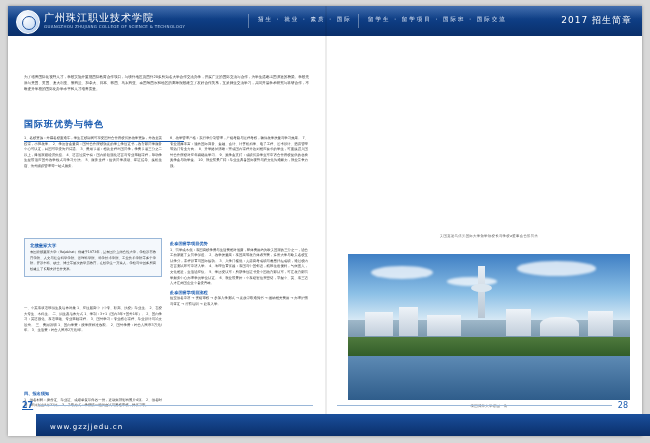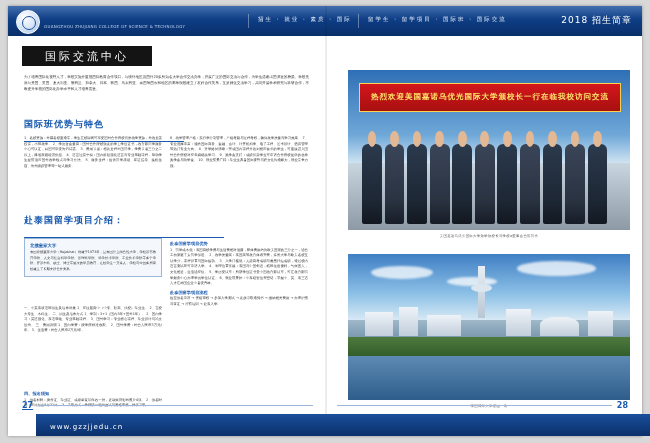--- a/index.html
+++ b/index.html
@@ -139,59 +139,58 @@
   
   .botbar{
     position:absolute;left:0;bottom:0;width:634px;height:22px;
     background:linear-gradient(to bottom,#1a4f9c,#0a2f6a);
     margin-left:28px;
   }
   .site{
     position:absolute;left:14px;bottom:5px;color:#fff;font-size:7px;letter-spacing:1px;
   }
   .pgl{position:absolute;left:14px;bottom:26px;color:#1a5bb0;font-size:8px;font-weight:bold;text-decoration:underline;}
-  .pgr{position:absolute;right:14px;bottom:26px;color:#1a5bb0;font-size:8px;font-weight:bold;}
+  .pgr{position:absolute;right:14px;bottom:26px;color:#1a5bb0;font-size:8px;font-weight:normal;}
   .rule-l{position:absolute;left:30px;bottom:30px;width:275px;height:1px;background:#9ab7d8;}
   .rule-r{position:absolute;right:30px;bottom:30px;width:275px;height:1px;background:#9ab7d8;}
 </style>
 </head>
 <body>
 
 <div class="page">
 
   <div class="topbar">
     <div class="sheen"></div>
     <div class="logo-badge"></div>
+    <div class="school-cn">广州珠江职业技术学院</div>
     <div class="school-en">GUANGZHOU ZHUJIANG COLLEGE OF SCIENCE &amp; TECHNOLOGY</div>
     <div class="topbar-divider" style="left:240px;"></div>
     <div class="nav-mid">招生 · 就业 · 素质 · 国际</div>
     <div class="topbar-divider" style="left:350px;"></div>
     <div class="nav-mid2">留学生 · 留学项目 · 国际班 · 国际交流</div>
-    <div class="issue">2018 招生简章</div>
+    <div class="issue">2017 招生简章</div>
   </div>
 
   <div class="spine"></div>
 
-  <div class="sec-title">国际交流中心</div>
 
   <div class="intro">为了培养国际化视野人才，学校实施并重视国际教育合作项目，与境外地区及国外20多所知名大学合作交流办学，开展广泛的国际交流与合作，为学生搭建出国深造的桥梁。学校先后与美国、英国、澳大利亚、新西兰、加拿大、日本、韩国、马来西亚、泰国等国家和地区的高等院校建立了友好合作关系，互派师生交流学习，共同开展学术研究与科研合作，不断提升学校的国际化办学水平和人才培养质量。</div>
 
   <div class="blue-head h-advantage">国际班优势与特色</div>
   <div class="col adv-left">1、名校资源：外籍名校直通车，学生在校期间可享受国外合作院校优质教学资源，外教全英授课，小班教学。
 2、学历含金量高：国外合作院校颁发的学士学位证书，教育部留学服务中心可认证，回国可享受海归待遇。
 3、费用节省：相比全程出国留学，学费节省三分之二以上，降低家庭经济负担。
 4、语言过渡平稳：国内阶段强化语言与专业基础课程，帮助学生提前适应国外教学模式与学习方法。
 5、服务全程：提供留学规划、签证指导、接机住宿、海外跟踪管理等一站式服务。</div>
   <div class="col adv-right">6、教学管理严格：实行学分制管理，严格考勤与过程考核，确保教学质量与学习效果。
 7、专业选择丰富：涵盖国际商务、金融、会计、计算机科学、电子工程、艺术设计、酒店管理等热门专业方向。
 8、升学路径清晰：完成国内课程并达到相应要求的学生，可直接进入国外合作院校对应年级继续学习。
 9、奖学金支持：成绩优异学生可申请合作院校提供的各类奖学金与助学金。
 10、就业前景广阔：毕业生具备国际视野与跨文化沟通能力，就业竞争力强。</div>
 
-  <div class="blue-head h-project">赴泰国留学项目介绍：</div>
 
   <div class="proj-box">
     <span class="bh">北揽皇家大学</span>
     <span>泰国北揽皇家大学（Rajabhat）创建于1973年，是泰国公立综合性大学，学校设有教育学院、人文与社会科学学院、管理科学院、科学技术学院、工业技术学院等多个学院，开设本科、硕士、博士等层次的学历教育，在校学生一万余人。学校与中国多所高校建立了长期友好合作关系。</span>
   </div>
 
   <div class="col proj-left2">一、中英泰双语班招生及培养对象
 1、应往届高中（中专、职高、技校）毕业生。
 2、在校大专生、本科生。
 
@@ -217,36 +216,20 @@
     <span>1、留学成本低：泰国高校学费与生活费相对低廉，整体费用约为欧美国家的三分之一，适合工薪家庭子女留学深造。
 2、教学质量高：泰国高等教育体系完善，多所大学与欧美名校互认学分，课程设置与国际接轨。
 3、入学门槛低：无需高考成绩与雅思托福成绩，通过校内语言测试即可申请入学。
 4、地理位置优越：泰国与中国邻近，航班往返便利，气候宜人，文化相近，生活适应快。
 5、学历受认可：所获学位证书受中国教育部认可，可在教育部留学服务中心办理学历学位认证。
 6、就业前景好：中泰经贸往来密切，掌握中、英、泰三语人才在两国企业中备受青睐。</span>
     <span class="subhead">赴泰国留学项目流程</span>
     <span>提交报名申请 → 资格审核 → 参加入学测试 → 发放录取通知书 → 缴纳相关费用 → 办理护照与签证 → 行前培训 → 赴泰入学。</span>
   </div>
 
-  <div class="photo photo-top">
-    <div class="gp-wall"></div>
-    <div class="gp-banner">热烈欢迎美国嘉诺乌优光国际大学颁校长一行在临我校访问交流</div>
-    <div class="gp-floor"></div>
-    <div class="person" style="left:5%;"></div>
-    <div class="person f" style="left:13%;"></div>
-    <div class="person" style="left:21%;"></div>
-    <div class="person f" style="left:29%;"></div>
-    <div class="person" style="left:37%;"></div>
-    <div class="person f" style="left:45%;"></div>
-    <div class="person" style="left:53%;"></div>
-    <div class="person f" style="left:61%;"></div>
-    <div class="person" style="left:69%;"></div>
-    <div class="person f" style="left:77%;"></div>
-    <div class="person" style="left:85%;"></div>
-  </div>
   <div class="caption cap-top">美国嘉诺乌优光国际大学颁学领校长与学校а董事会合影留念</div>
 
   <div class="photo photo-bottom">
     <div class="cp-sky"></div>
     <div class="cp-cloud" style="left:8%;top:8%;width:22%;height:9%;"></div>
     <div class="cp-cloud" style="left:60%;top:5%;width:28%;height:10%;"></div>
     <div class="cp-cloud" style="left:35%;top:16%;width:18%;height:6%;"></div>
     <div class="cp-tower"></div>
     <div class="cp-band"></div>
     <div class="cp-building" style="left:6%;top:40%;width:10%;height:16%;"></div>

